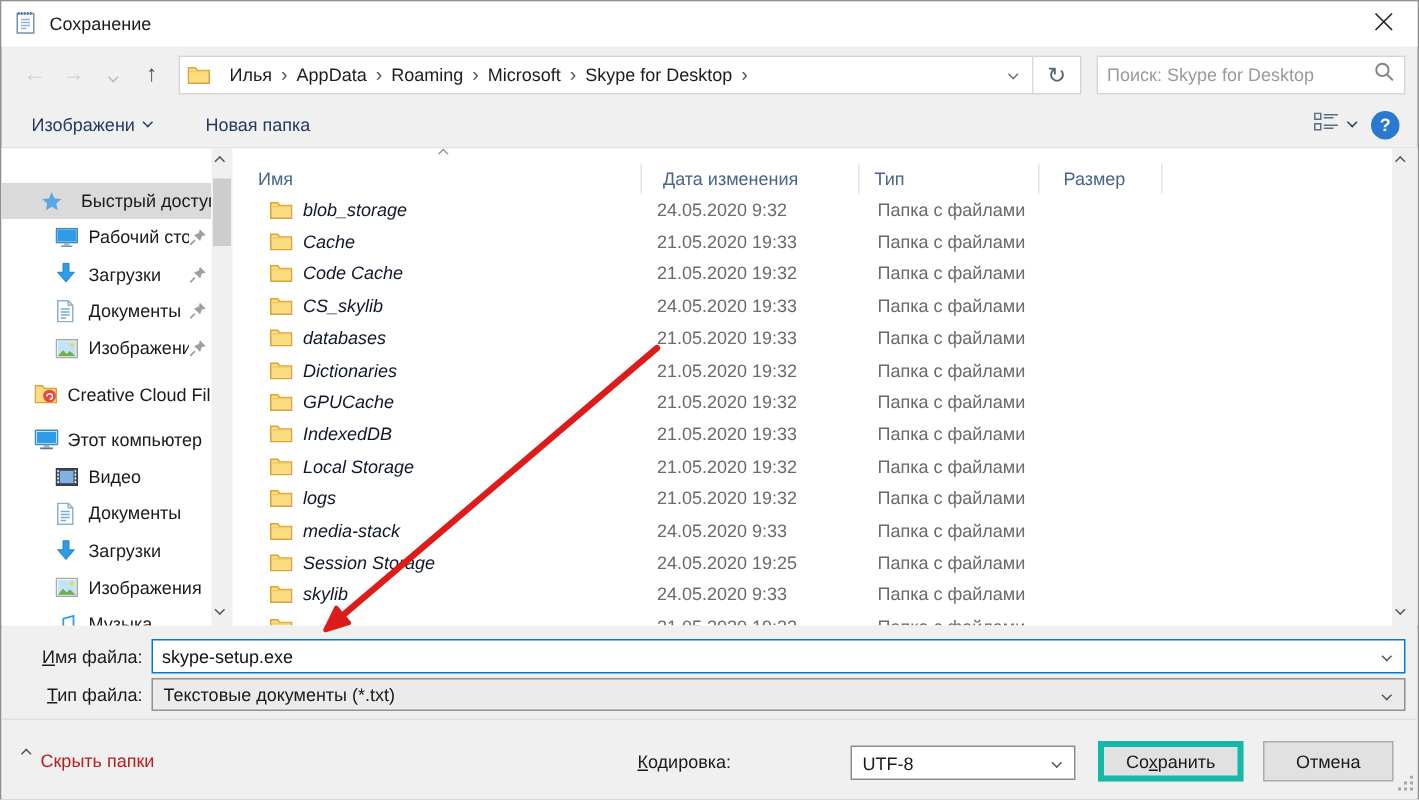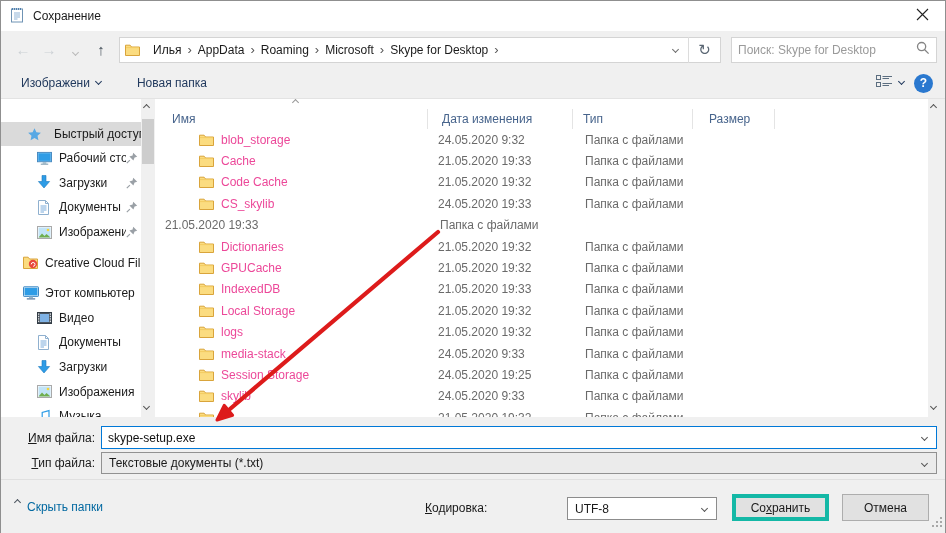--- a/index.html
+++ b/index.html
@@ -66,42 +66,42 @@
   .lheader { display:grid; grid-template-columns:273px 145px 120px 82px; height:30px;
     align-items:end; color:#47648c; padding-bottom:0; }
   .hcell { height:20px; display:flex; align-items:center; border-right:1px solid #e4e4e4; }
   .hc-name { padding-left:17px; }
   .hc-date { padding-left:14px; }
   .hc-type { padding-left:10px; }
   .hc-size { padding-left:16px; }
   .sort-chev { position:absolute; top:1px; left:138px; border-color:#9a9a9a; width:5px; height:5px; }
   .rows { position:absolute; top:30px; left:0; right:17px; bottom:0; overflow:hidden; }
   .row { display:grid; grid-template-columns:273px 145px 120px 82px; height:21.4px; align-items:center; }
-  .cell-name { display:flex; align-items:center; padding-left:44px; color:#ec4899; overflow:hidden; white-space:nowrap; }
+  .cell-name { display:flex; align-items:center; padding-left:25px; color:#0f172a; overflow:hidden; white-space:nowrap;font-style:italic; }
   .f-ico { margin-right:7px; display:flex; flex:none; }
   .cell-date { padding-left:10px; color:#6a6a6a; }
   .cell-type { padding-left:12px; color:#6a6a6a; }
   .cell-size { padding-left:16px; color:#6a6a6a; }
   .listscroll { width:17px; background:#f0f0f0; position:relative; flex:none; }
   .listscroll .thumb { left:1px; width:15px; top:20px; height:232px; }
 
   
   .fields { position:absolute; left:0; right:0; top:418px; height:60px; background:#f0f0f0; }
   .f-row { position:absolute; left:0; right:8px; display:flex; align-items:center; }
   .f-label { width:100px; text-align:right; padding-right:6px; flex:none; }
   .combo { flex:1; height:23px; background:#fff; display:flex; align-items:center; }
   .combo .chev { margin-right:9px; border-color:#555; }
   .fname { border:1px solid #0078d7; }
   .fname input { flex:1; border:none; outline:none; font:12px "Liberation Sans",sans-serif; padding-left:6px; color:#111; }
   .ftype { border:1px solid #919191; background:#ebebeb; height:22px; }
   .ftype .val { flex:1; padding-left:7px; }
 
   
   .footer { position:absolute; left:0; right:0; top:478px; height:54px; background:#f0f0f0; border-top:1px solid #e0e0e0; }
-  .hidefolders { position:absolute; left:14px; top:20px; display:flex; align-items:flex-start; gap:7px; color:#0369a1; }
+  .hidefolders { position:absolute; left:14px; top:20px; display:flex; align-items:flex-start; gap:7px; color:#b91c1c; }
   .hidefolders .chev { border-color:#4a545e; }
   .enc-label { position:absolute; left:424px; top:21px; width:140px; }
   .enc-combo { position:absolute; left:566px; top:17px; width:150px; height:23px; background:#fff;
     border:1px solid #8c8c8c; display:flex; align-items:center; }
   .enc-combo .val { flex:1; padding-left:7px; }
   .enc-combo .chev { margin-right:9px; border-color:#555; }
   .btn { position:absolute; top:14px; height:27px; background:#e1e1e1; border:1px solid #adadad;
     display:flex; align-items:center; justify-content:center; font-size:12px; color:#1a1a1a; }
   .btn-save { left:731px; width:97px; border:4px solid #14b8a6; }
   .btn-cancel { left:841px; width:87px; }
@@ -426,20 +426,29 @@
                   <path d="M1 3.6 H14" stroke="#f3cc62" fill="none"></path>
                 </svg>
               </span>
               <span class="r-name">CS_skylib</span>
             </div>
     <div class="cell-date">24.05.2020 19:33</div>
     <div class="cell-type">Папка с файлами</div>
     <div class="cell-size"></div>
   </div>
           <div class="row">
+    <div class="cell-name">
+              <span class="f-ico">
+                <svg width="15" height="12" viewBox="0 0 15 12">
+                  <path d="M0.5 11.5 V1.2 H5.1 L6.6 3 H14.5 V11.5 Z" fill="#fbdc80" stroke="#d9a43b"></path>
+                  <path d="M1 3.6 H14" stroke="#f3cc62" fill="none"></path>
+                </svg>
+              </span>
+              <span class="r-name">databases</span>
+            </div>
     <div class="cell-date">21.05.2020 19:33</div>
     <div class="cell-type">Папка с файлами</div>
     <div class="cell-size"></div>
   </div>
           <div class="row">
     <div class="cell-name">
               <span class="f-ico">
                 <svg width="15" height="12" viewBox="0 0 15 12">
                   <path d="M0.5 11.5 V1.2 H5.1 L6.6 3 H14.5 V11.5 Z" fill="#fbdc80" stroke="#d9a43b"></path>
                   <path d="M1 3.6 H14" stroke="#f3cc62" fill="none"></path>

